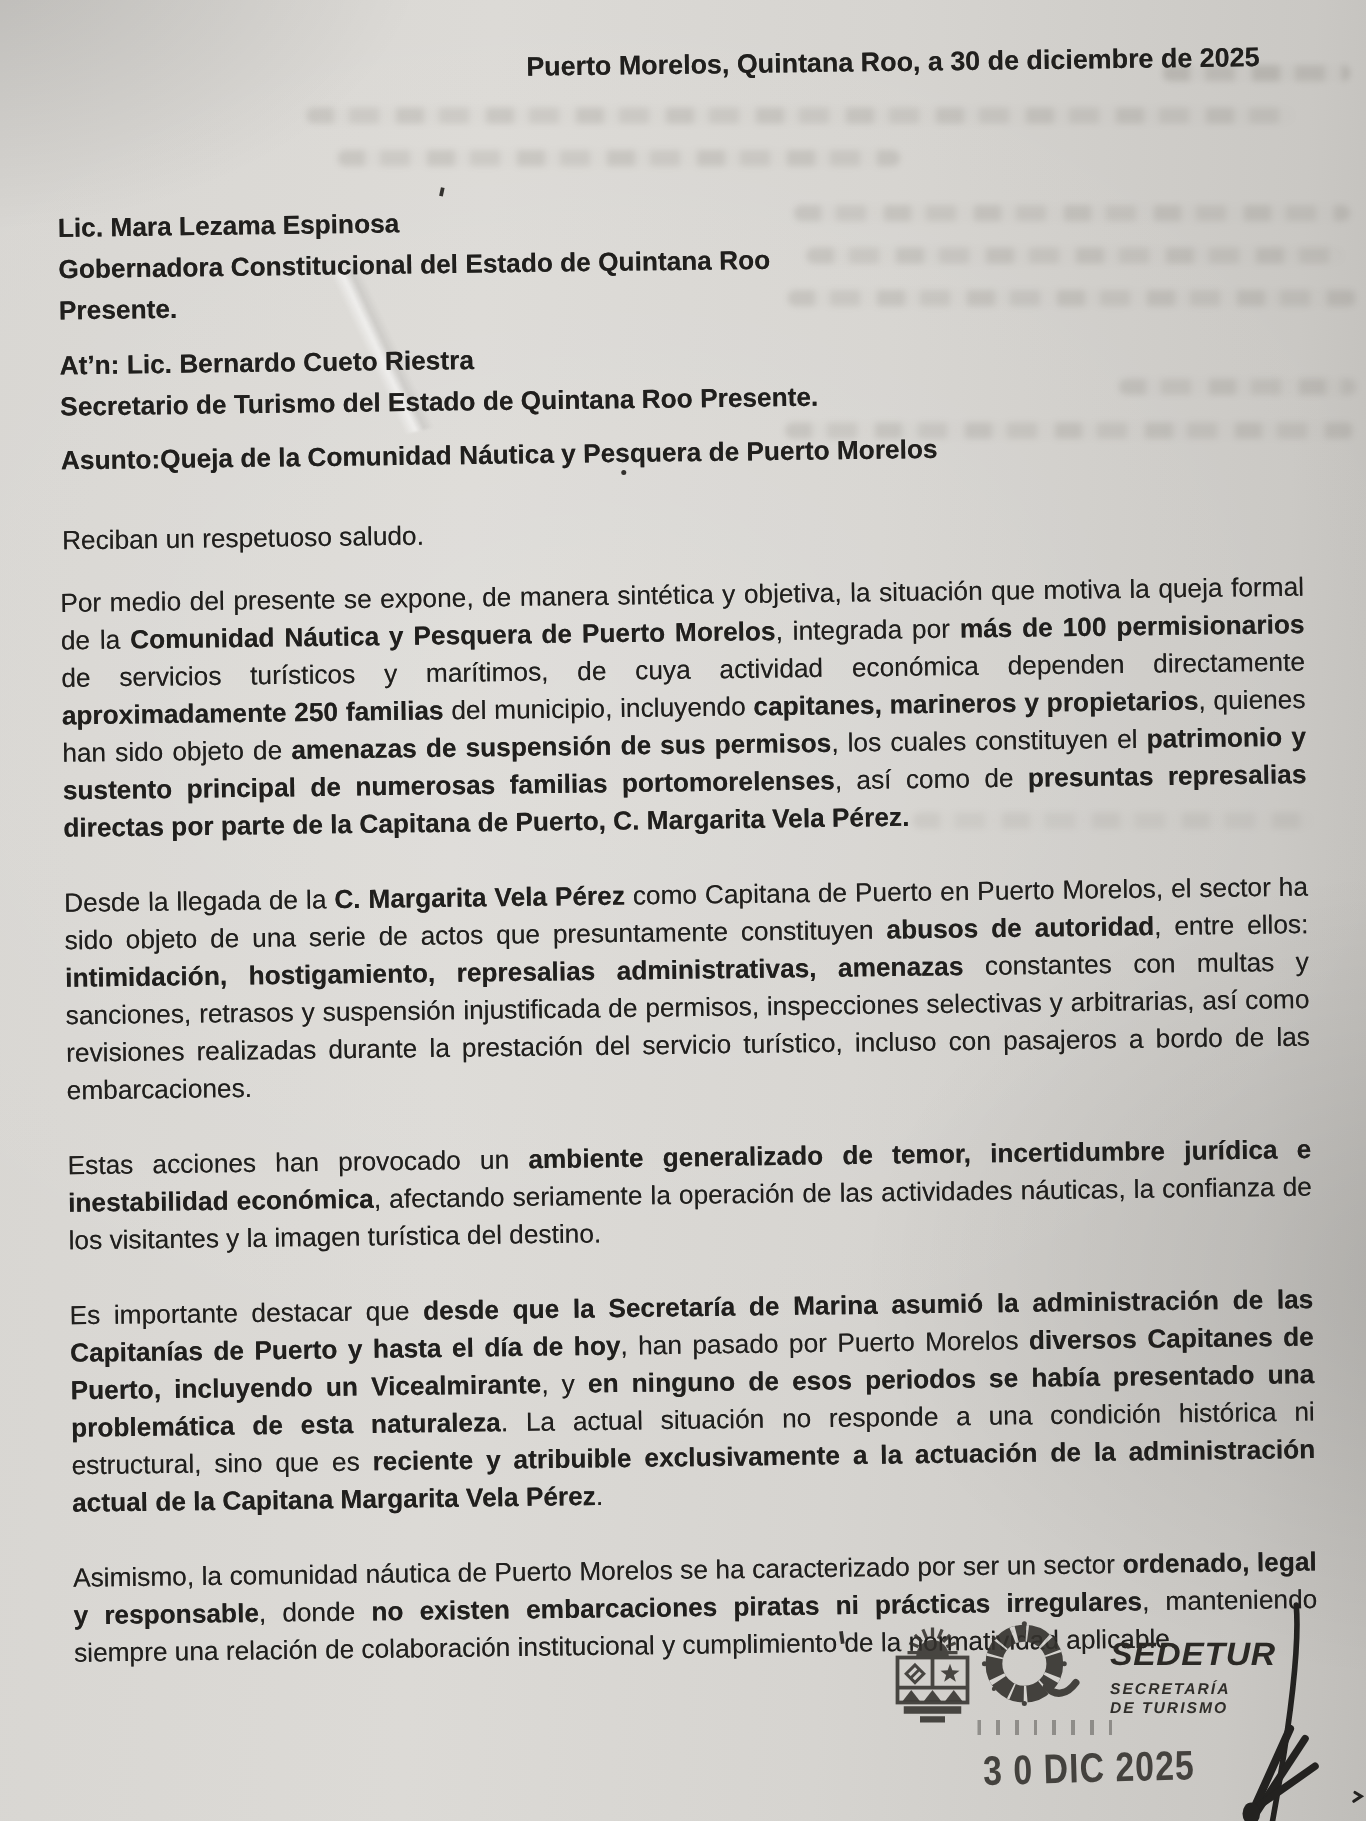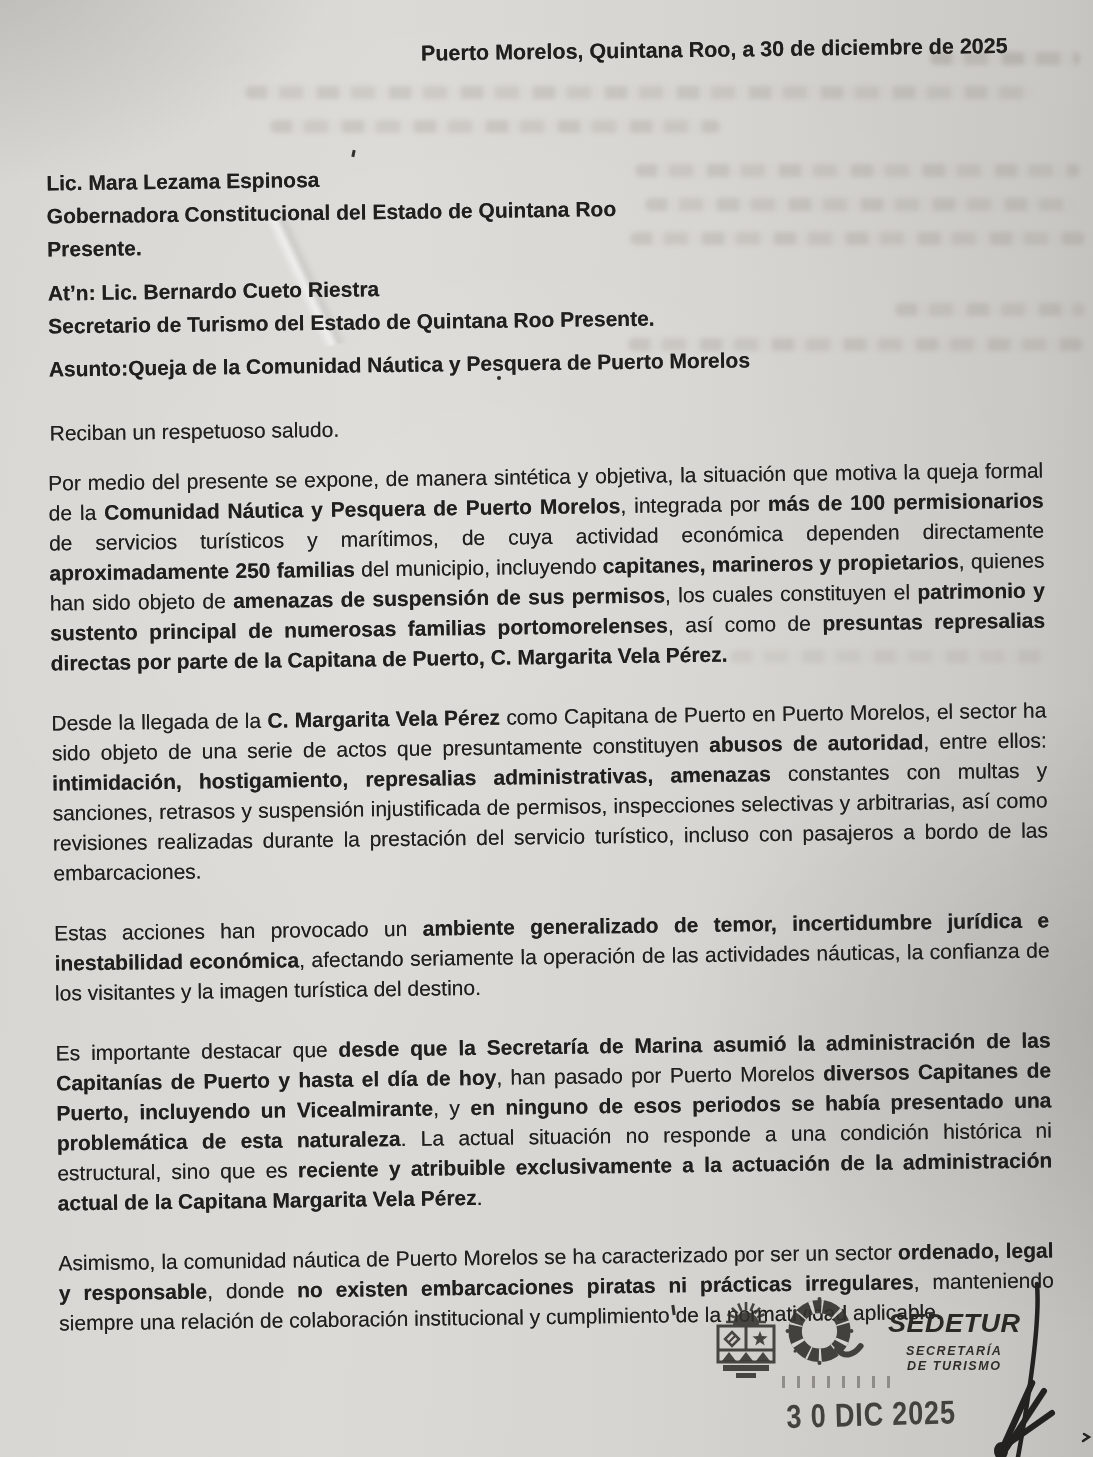--- a/index.html
+++ b/index.html
@@ -31,21 +31,21 @@
       rgba(118,114,106,.55) 0 22px, rgba(118,114,106,.08) 22px 34px,
       rgba(118,114,106,.45) 34px 58px, rgba(118,114,106,.06) 58px 72px);
     filter:blur(2.6px);opacity:.34;}
   .crease{position:absolute;left:268px;top:212px;width:72px;height:138px;z-index:0;
     background:linear-gradient(78deg,transparent 40%,rgba(255,255,255,.55) 49%,rgba(0,0,0,.07) 56%,transparent 64%);
     transform:rotate(-13deg);filter:blur(1px);}
   
   .stamp{position:absolute;z-index:2;}
   .sedetur{left:888px;top:1308px;color:#2b2925;font-style:italic;}
   .sedetur .name{font-size:27px;font-weight:800;letter-spacing:.5px;transform:scaleY(.96);}
-  .sedetur .sub{margin-top:5px;font-size:12.5px;font-weight:700;letter-spacing:1.6px;line-height:15px;color:#302e2a;text-align:center;}
+  .sedetur .sub{margin-top:5px;font-size:12.5px;font-weight:700;letter-spacing:1.6px;line-height:15px;color:#302e2a;}
   .datestamp{left:786px;top:1398px;font-size:33px;font-weight:600;color:#44423e;letter-spacing:1px;
     transform:rotate(-1.6deg) scaleX(.82);transform-origin:left top;white-space:nowrap;}
   .speckles{left:782px;top:1376px;width:110px;height:12px;opacity:.55;filter:blur(.6px);
     background:repeating-linear-gradient(90deg, rgba(52,50,46,.75) 0 3px, transparent 3px 15px);}
   .stray{position:absolute;background:#33312e;z-index:2;}
 </style>
 </head>
 <body>
 
 <div class="ghost" style="left:930px;top:52px;width:150px;opacity:.45"></div>

